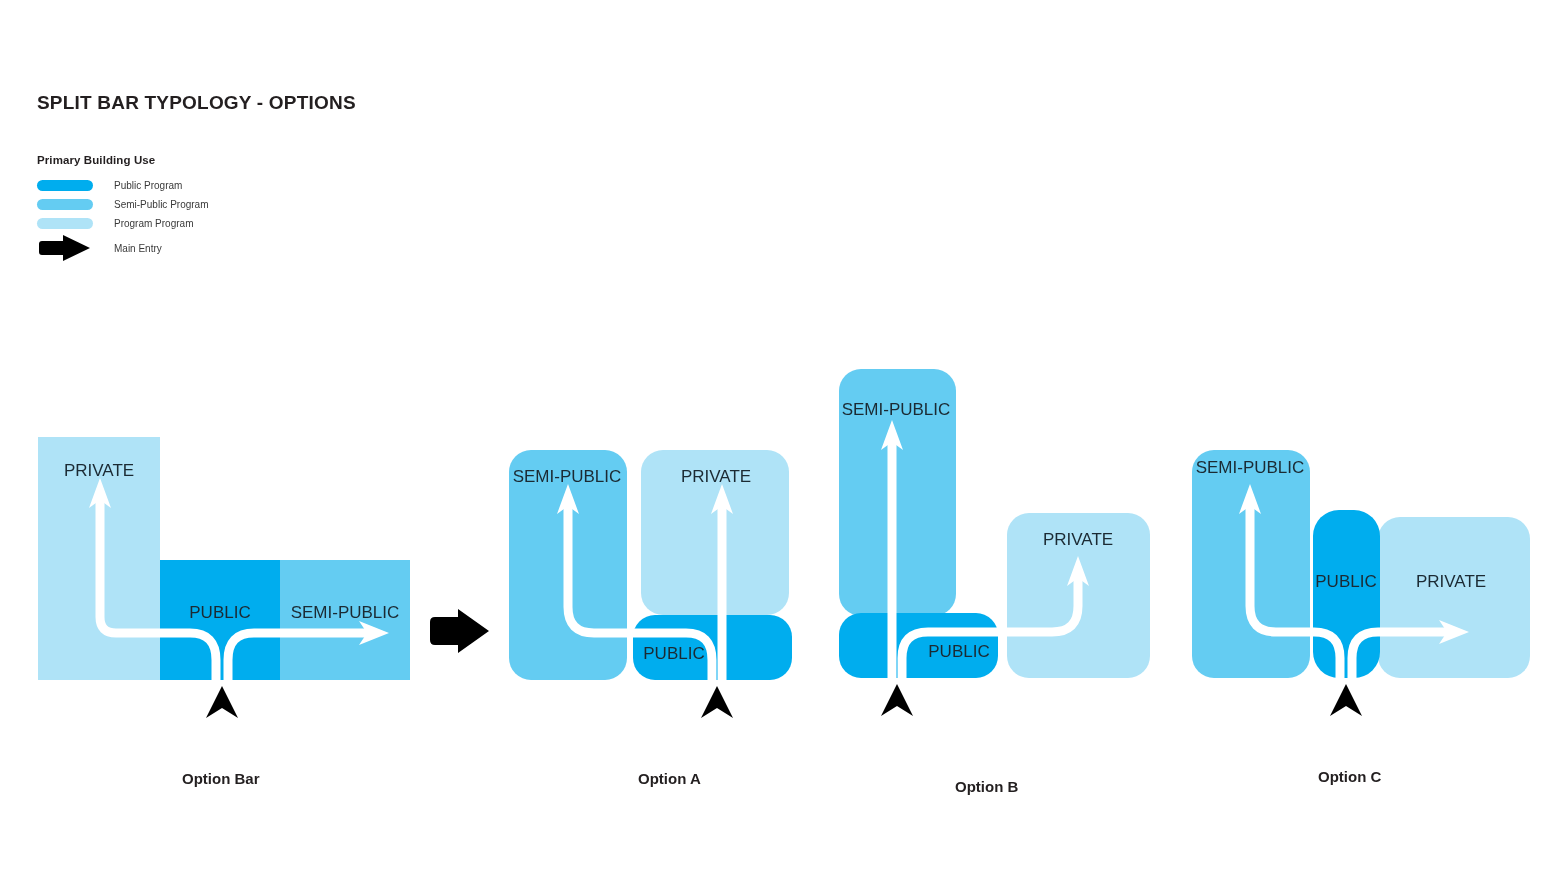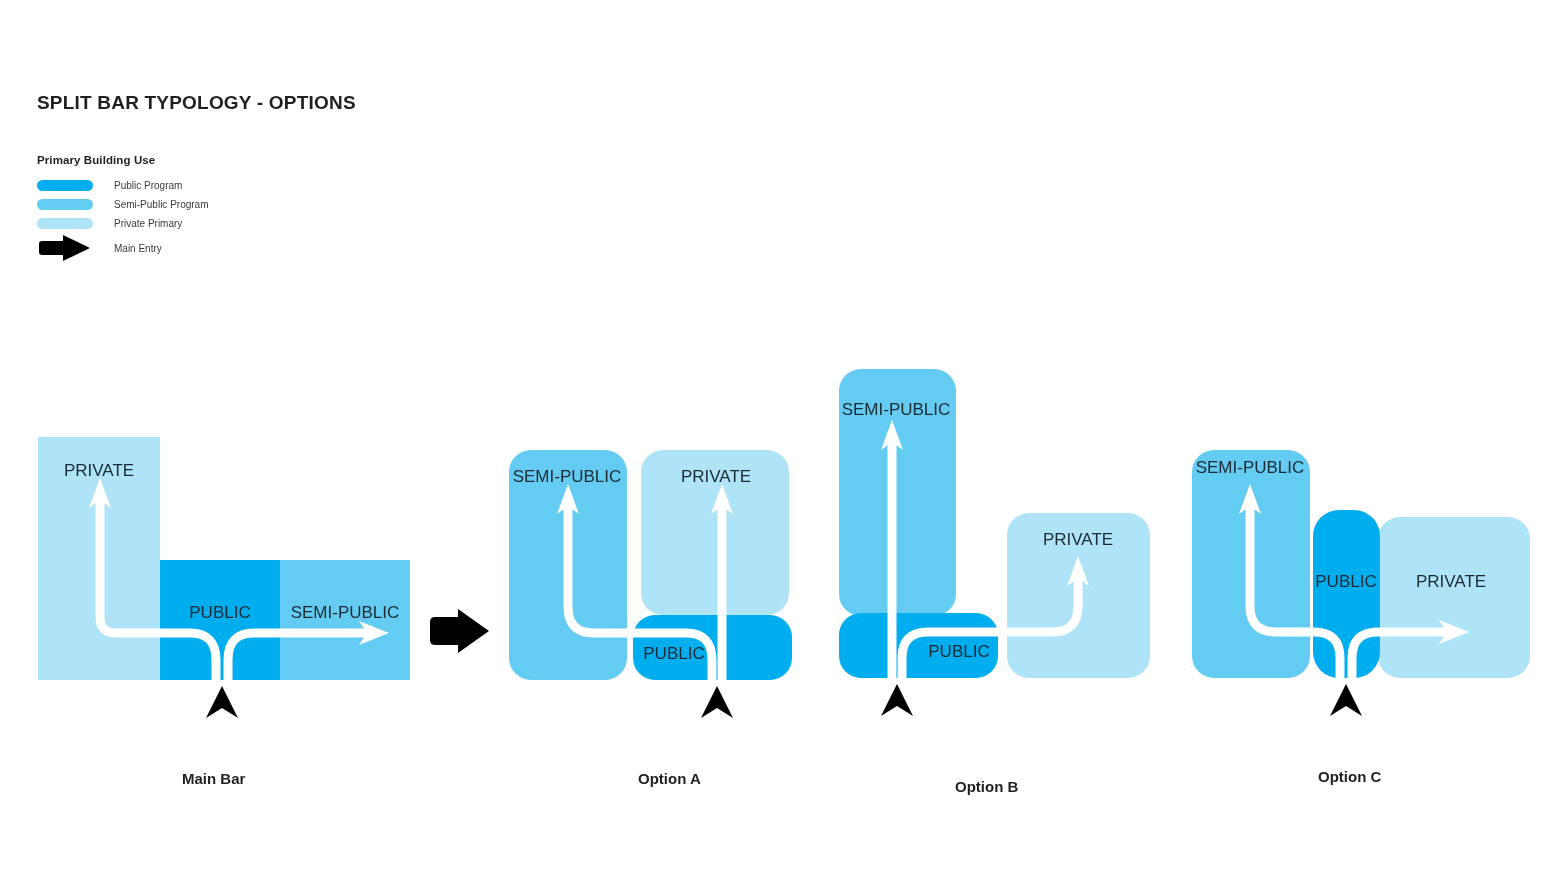--- a/index.html
+++ b/index.html
@@ -100,21 +100,21 @@
     <div class="legend-label">Public Program</div>
   </div>
 
   <div class="legend-row">
     <div class="legend-swatch" style="background:#64CCF2"></div>
     <div class="legend-label">Semi-Public Program</div>
   </div>
 
   <div class="legend-row">
     <div class="legend-swatch" style="background:#AFE3F7"></div>
-    <div class="legend-label">Private Primary</div>
+    <div class="legend-label">Program Program</div>
   </div>
 
   <div class="legend-row entry">
     <div class="legend-arrow-wrap">
       <svg width="56" height="26" viewBox="0 0 56 26">
         <path d="M2 9 Q2 6 5 6 L26 6 L26 0 L53 13 L26 26 L26 20 L5 20 Q2 20 2 17 Z" fill="#000000"></path>
       </svg>
     </div>
     <div class="legend-label">Main Entry</div>
   </div>
@@ -192,16 +192,16 @@
     <path fill="#ffffff" d="M1469 632 L1439 644 L1447 632 L1439 620 Z"></path>
 
     <text class="block-label" x="1250" y="473" text-anchor="middle">SEMI-PUBLIC</text>
     <text class="block-label" x="1346" y="587" text-anchor="middle">PUBLIC</text>
     <text class="block-label" x="1451" y="587" text-anchor="middle">PRIVATE</text>
 
     <path fill="#000000" d="M1346 684 L1362 716 L1346 706 L1330 716 Z"></path>
   </g>
 </svg>
 
-<div class="caption" style="left:182px; top:770px;">Main Bar</div>
+<div class="caption" style="left:182px; top:770px;">Option Bar</div>
 <div class="caption" style="left:638px; top:770px;">Option A</div>
 <div class="caption" style="left:955px; top:778px;">Option B</div>
 <div class="caption" style="left:1318px; top:768px;">Option C</div>
 
 </body></html>

